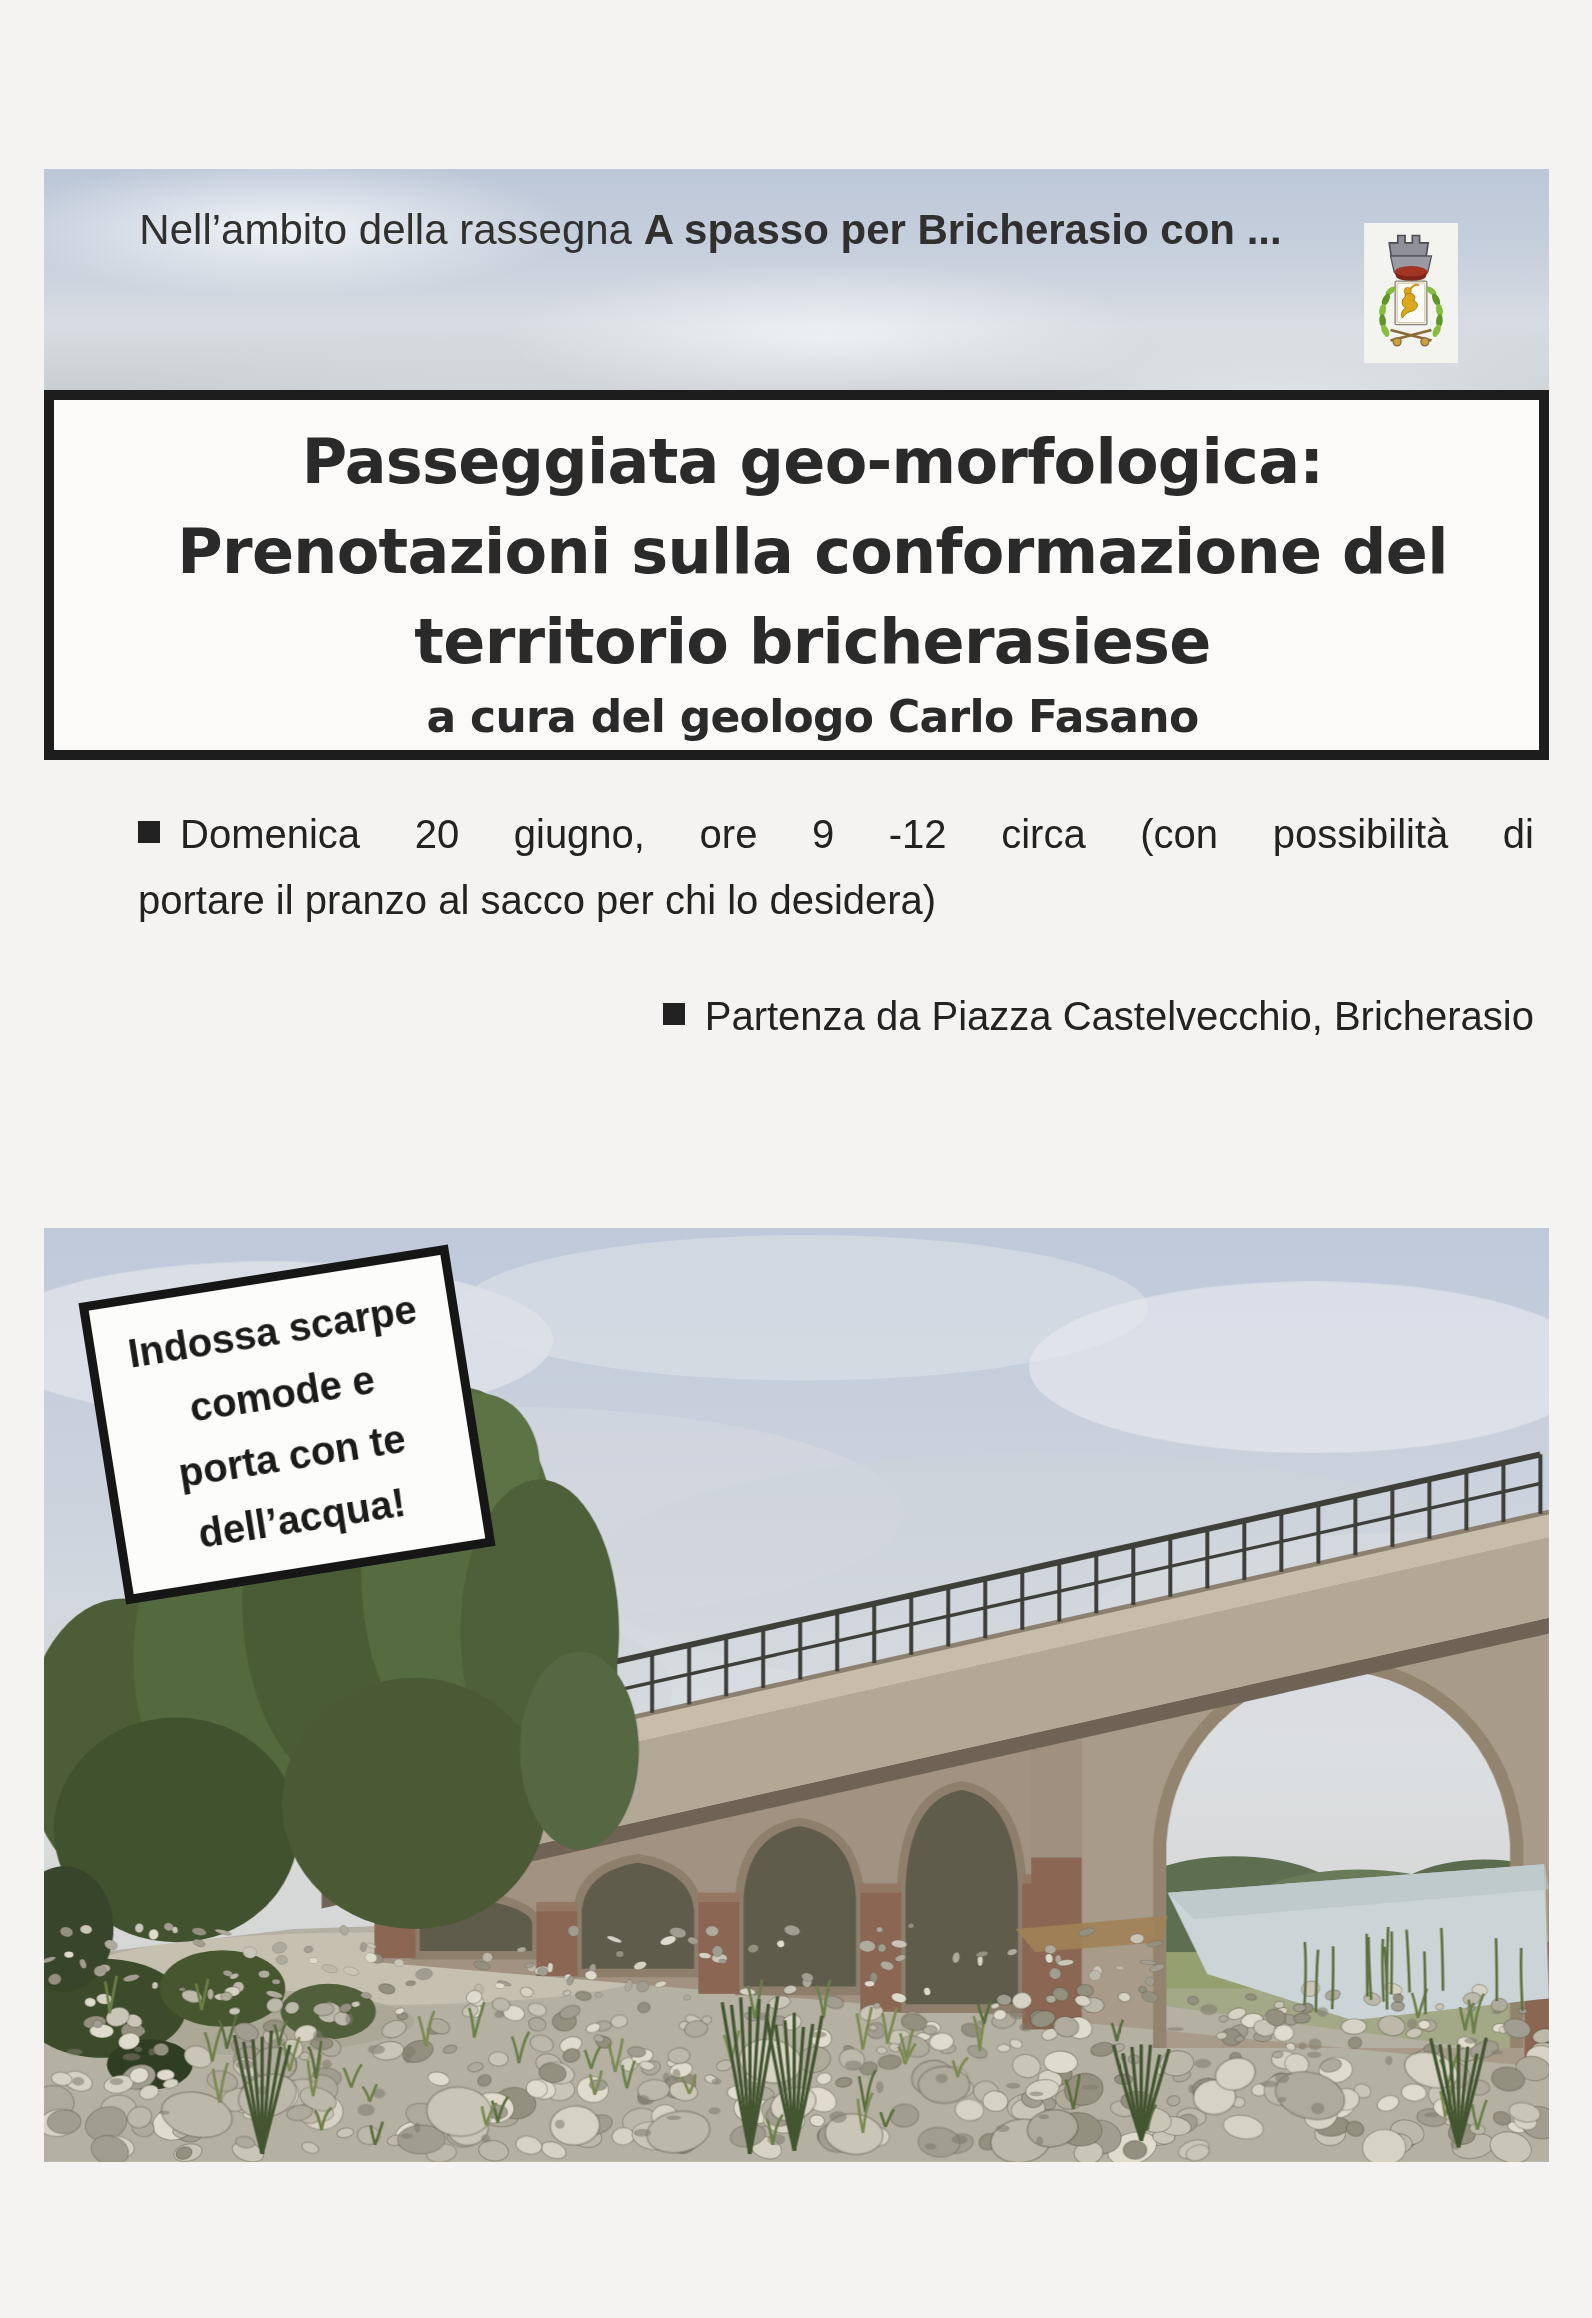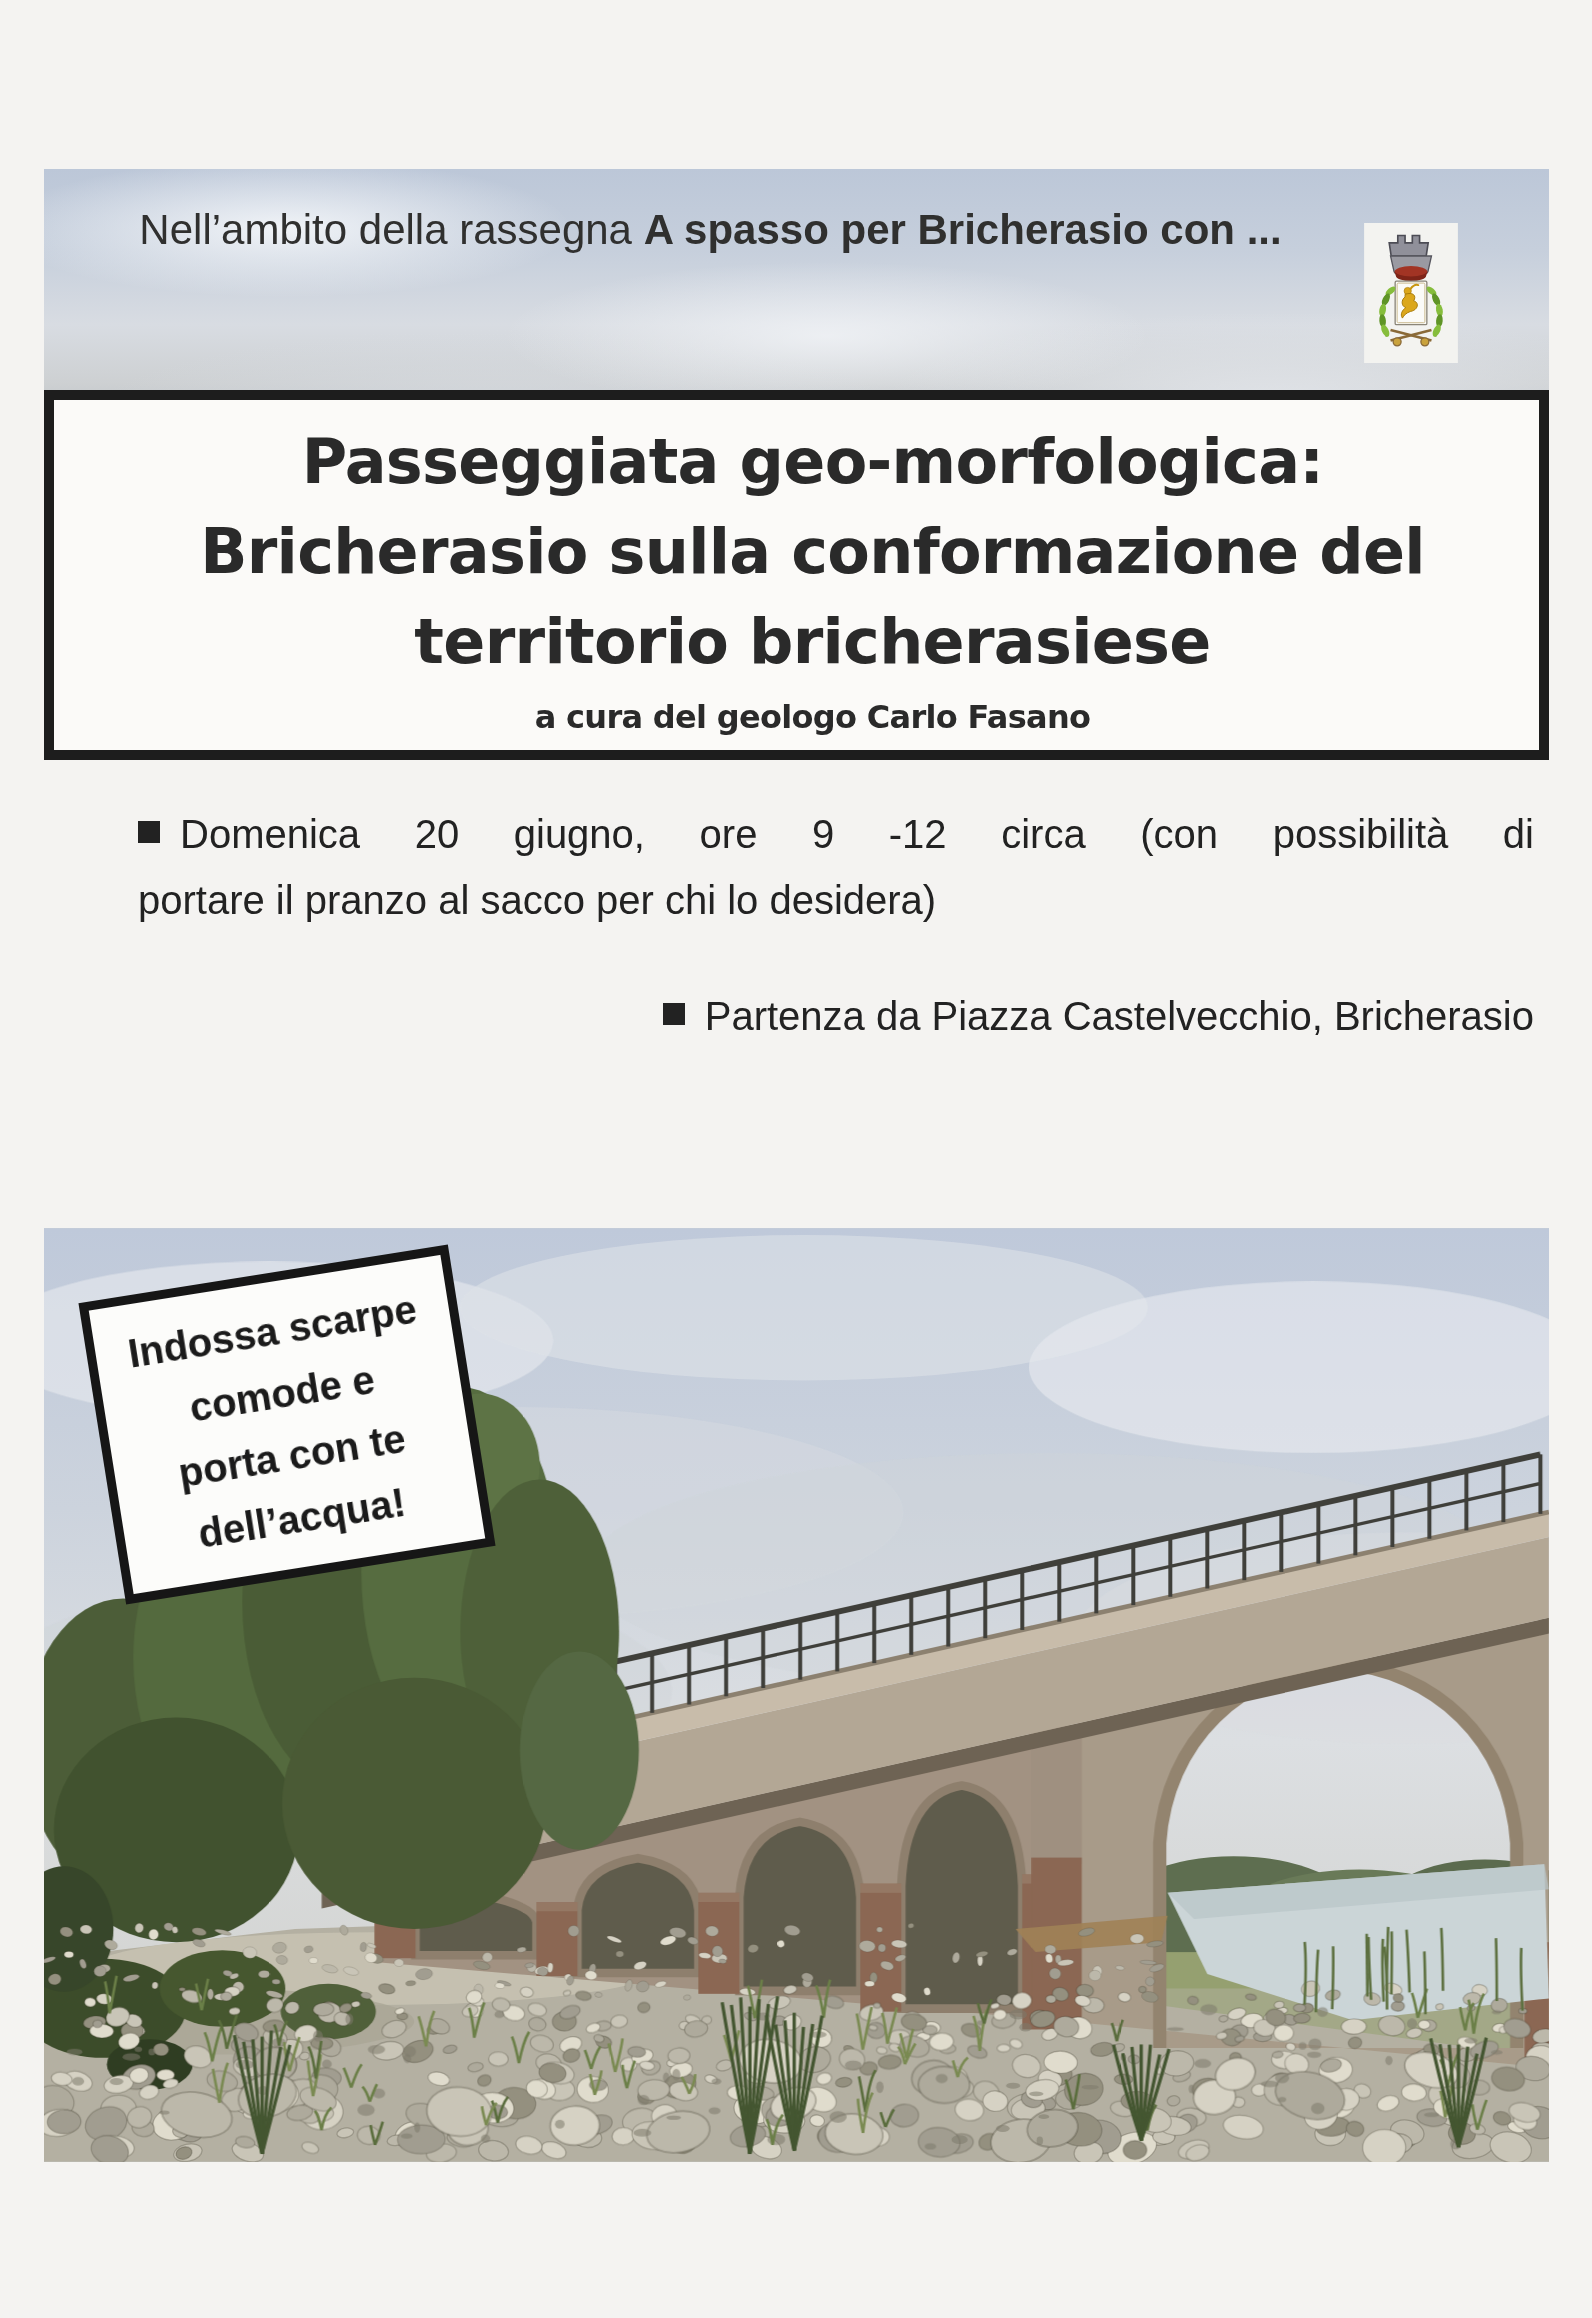--- a/index.html
+++ b/index.html
@@ -24,21 +24,21 @@
   .banner-line2{ font-size:40px; line-height:50px; margin-top:34px; color:#30302f; }
   .crest{ position:absolute; top:54px; right:91px; width:94px; height:140px; }
   
   .title-box{
     position:absolute; left:44px; top:390px; width:1505px; height:370px;
     box-sizing:border-box; border:10.6px solid #1d1d1d; background:#fbfaf8;
     text-align:center; font-family:"DejaVu Sans", sans-serif; letter-spacing:-0.7px;padding-left:32px;
   }
   .title-line{ font-size:62px; line-height:90px; font-weight:700; color:#2a2a2a; }
   .title-line.first{ margin-top:17px; }
-  .title-byline{ font-size:32px; line-height:54px; font-weight:700; color:#2a2a2a; margin-top:2.6px; }
+  .title-byline{ font-size:44px; line-height:54px; font-weight:700; color:#2a2a2a; margin-top:2.6px; }
   
   .bullets{ position:absolute; left:138px; top:801px; width:1396px; }
   .bullets p{ margin:0 0 50px 0; font-size:40px; line-height:66px; text-align:justify; color:#222; }
   .bullets p.single{ text-align:right; }
   .sq{ display:inline-block; width:22px; height:22px; background:#222; margin-right:20px; vertical-align:5.3px; }
   .nw{ white-space:nowrap; }
   a.mail{ color:#4a50a8; text-decoration:none; border-bottom:6px solid #4a50a8; padding-bottom:2.6px; cursor:pointer; }
   
   .photo{ position:absolute; left:44px; top:1228px; width:1505px; height:934px; background:#c9cfd6; }
   .photo svg{ display:block; }
@@ -100,21 +100,21 @@
         <path d="M40,162 L102,178"></path>
         <path d="M102,162 L40,178"></path>
         <circle cx="50" cy="180" r="6" fill="#c9a23c" stroke="#8a6a38" stroke-width="2"></circle>
         <circle cx="92" cy="180" r="6" fill="#c9a23c" stroke="#8a6a38" stroke-width="2"></circle>
       </g>
     </svg>
   </div>
 
   <div class="title-box">
     <div class="title-line first">Passeggiata geo-morfologica:</div>
-    <div class="title-line">Bricherasio sulla conformazione del</div>
+    <div class="title-line">Prenotazioni sulla conformazione del</div>
     <div class="title-line">territorio bricherasiese</div>
     <div class="title-byline">a cura del geologo Carlo Fasano</div>
   </div>
 
   <div class="bullets">
     <p><span class="sq"></span><span>Domenica 20 giugno, ore 9 -12 circa (con possibilità di</span> <span class="nw">portare il pranzo al sacco per chi lo desidera)</span></p>
     <p class="single"><span class="sq"></span><span>Partenza da Piazza Castelvecchio, Bricherasio</span></p>
   </div>
 
   <div class="photo">

